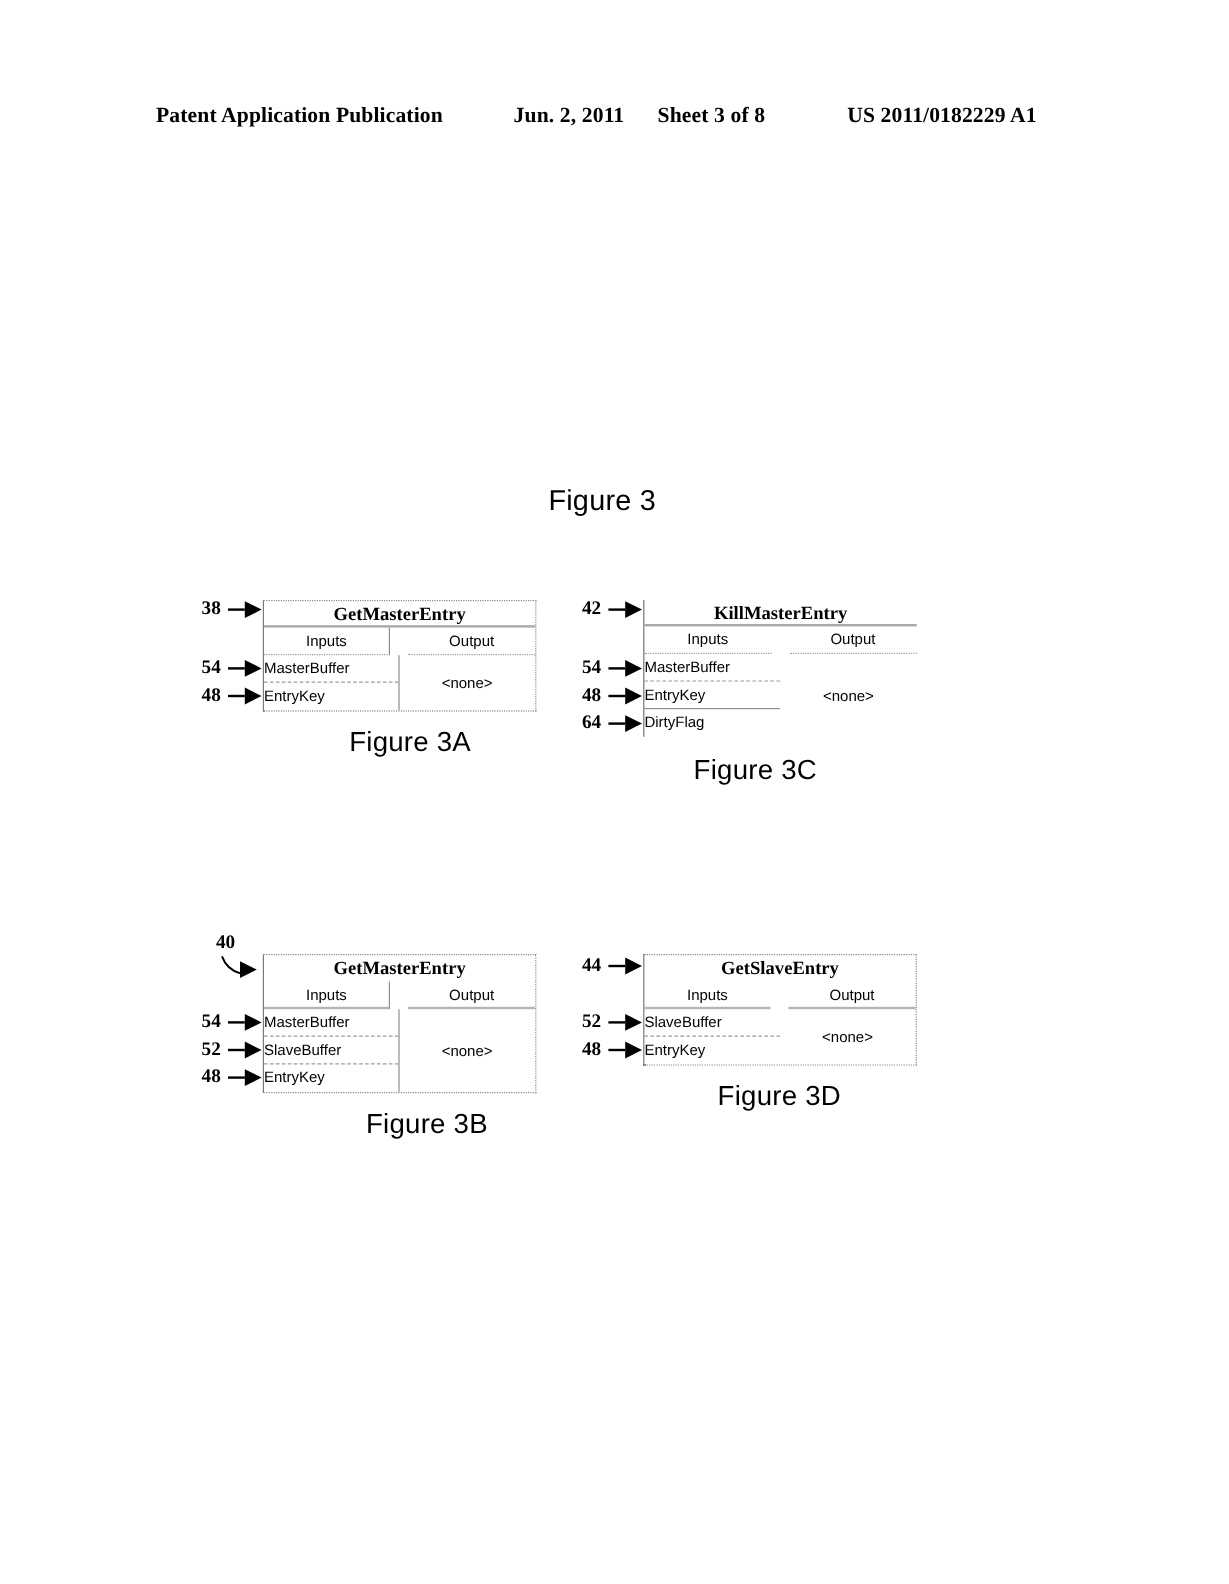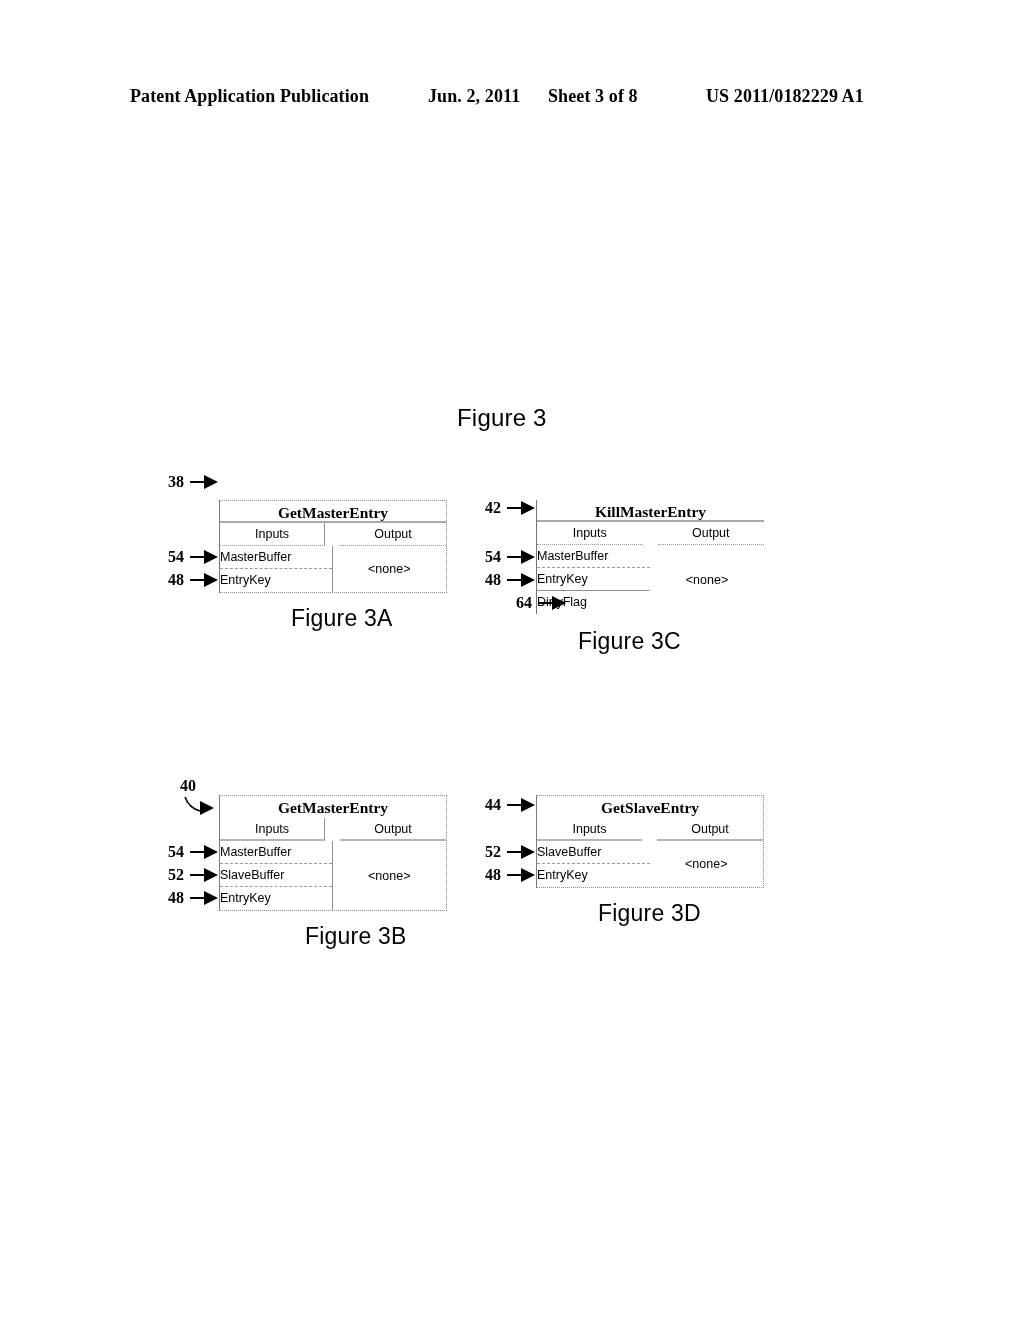--- a/index.html
+++ b/index.html
@@ -173,21 +173,21 @@
   <span class="hdr-seg hdr-pub">Patent Application Publication</span>
   <span class="hdr-seg hdr-date">Jun. 2, 2011</span>
   <span class="hdr-seg hdr-sheet">Sheet 3 of 8</span>
   <span class="hdr-seg hdr-num">US 2011/0182229 A1</span>
 </div>
 
 <div id="main-figure-title">Figure 3</div>
 
 <div class="figure-block" style="left:0; top:0;">
 
-  <div class="ref-callout" style="left:168px; top:473px;justify-content:space-between;">
+  <div class="ref-callout" style="left:168px; top:499px;justify-content:space-between;">
     <span class="ref-num">38</span>
     <span class="ref-lead" style="width:14px;"></span>
     <span class="ref-arrow"></span>
   </div>
   <div class="ref-callout" style="left:168px; top:548px;">
     <span class="ref-num">54</span>
     <span class="ref-lead" style="width:14px;"></span>
     <span class="ref-arrow"></span>
   </div>
   <div class="ref-callout" style="left:168px; top:571px;">
@@ -224,21 +224,21 @@
   <div class="ref-callout" style="left:485px; top:548px;">
     <span class="ref-num">54</span>
     <span class="ref-lead" style="width:14px;"></span>
     <span class="ref-arrow"></span>
   </div>
   <div class="ref-callout" style="left:485px; top:571px;">
     <span class="ref-num">48</span>
     <span class="ref-lead" style="width:14px;"></span>
     <span class="ref-arrow"></span>
   </div>
-  <div class="ref-callout" style="left:485px; top:594px;margin-left:31px;">
+  <div class="ref-callout" style="left:485px; top:594px;">
     <span class="ref-num">64</span>
     <span class="ref-lead" style="width:14px;"></span>
     <span class="ref-arrow"></span>
   </div>
 
   <div class="fig-table" style="left:536px; top:500px; width:228px; border-left:1px solid #737373;">
     <div class="fig-title-row">KillMasterEntry</div>
     <div class="fig-colhead-row">
       <div class="col-in sep-dotted-bottom" style="width:113px;">Inputs</div>
       <div class="col-out sep-dotted-bottom" style="width:114px;">Output</div>

